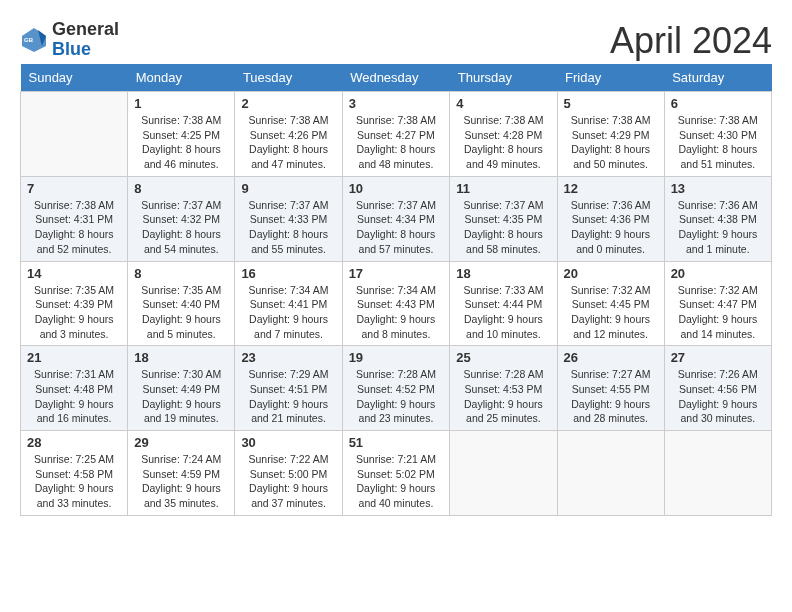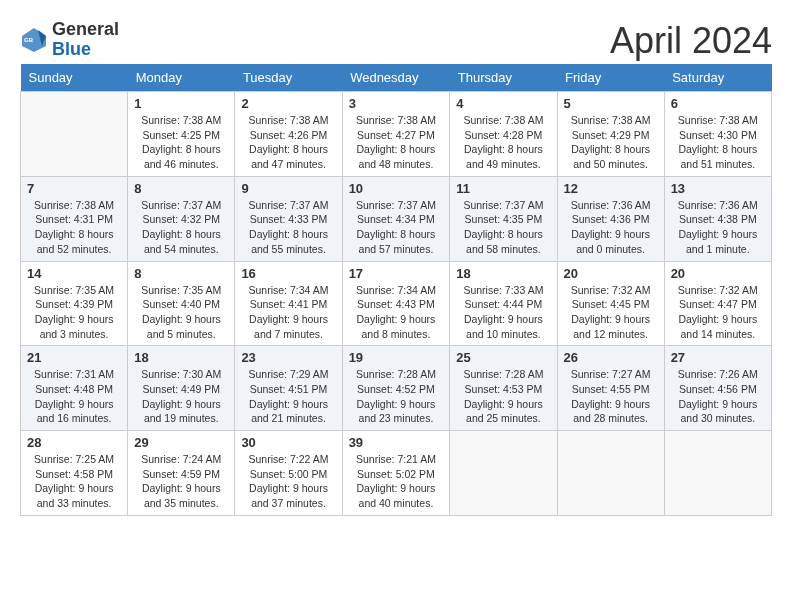--- a/index.html
+++ b/index.html
@@ -244,21 +244,21 @@
         </td>
         <td>
           <span class="day-number">29</span>
           <div class="day-info">Sunrise: 7:24 AM<br>Sunset: 4:59 PM<br>Daylight: 9 hours and 35 minutes.</div>
         </td>
         <td>
           <span class="day-number">30</span>
           <div class="day-info">Sunrise: 7:22 AM<br>Sunset: 5:00 PM<br>Daylight: 9 hours and 37 minutes.</div>
         </td>
         <td>
-          <span class="day-number">39</span>
+          <span class="day-number">51</span>
           <div class="day-info">Sunrise: 7:21 AM<br>Sunset: 5:02 PM<br>Daylight: 9 hours and 40 minutes.</div>
         </td>
         <td class="empty"></td>
         <td class="empty"></td>
         <td class="empty"></td>
       </tr>
     </tbody>
 </table>
 
 </body></html>

